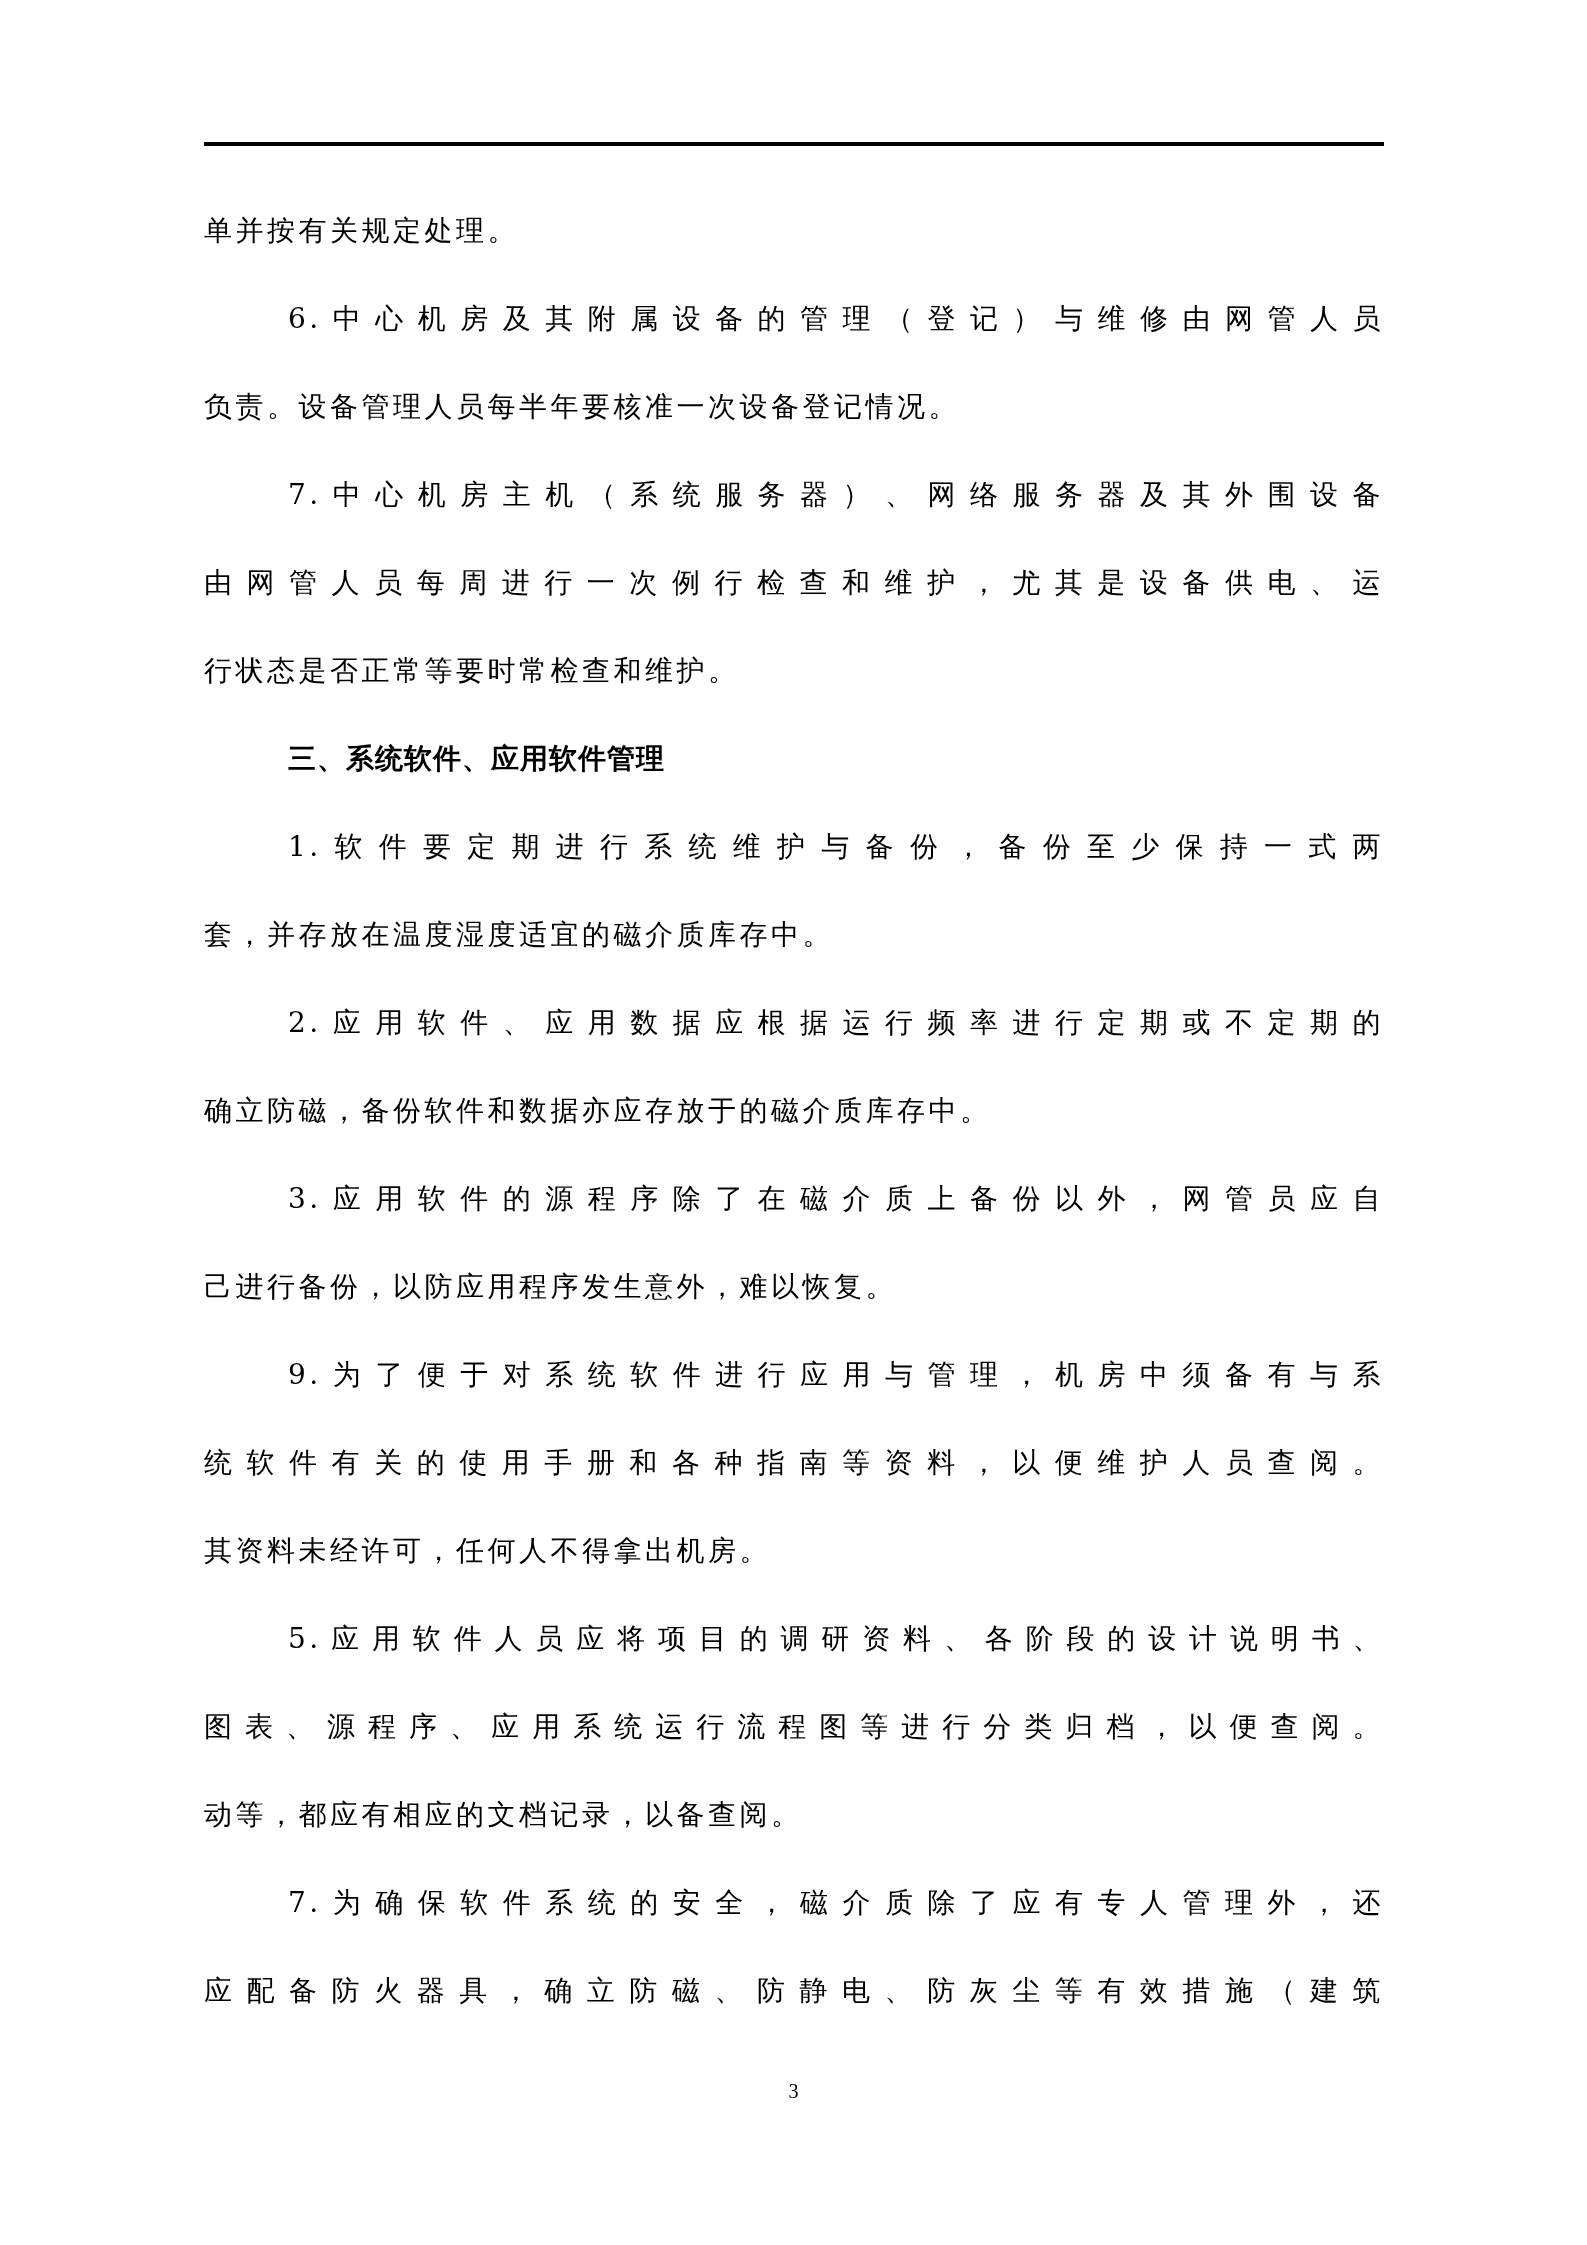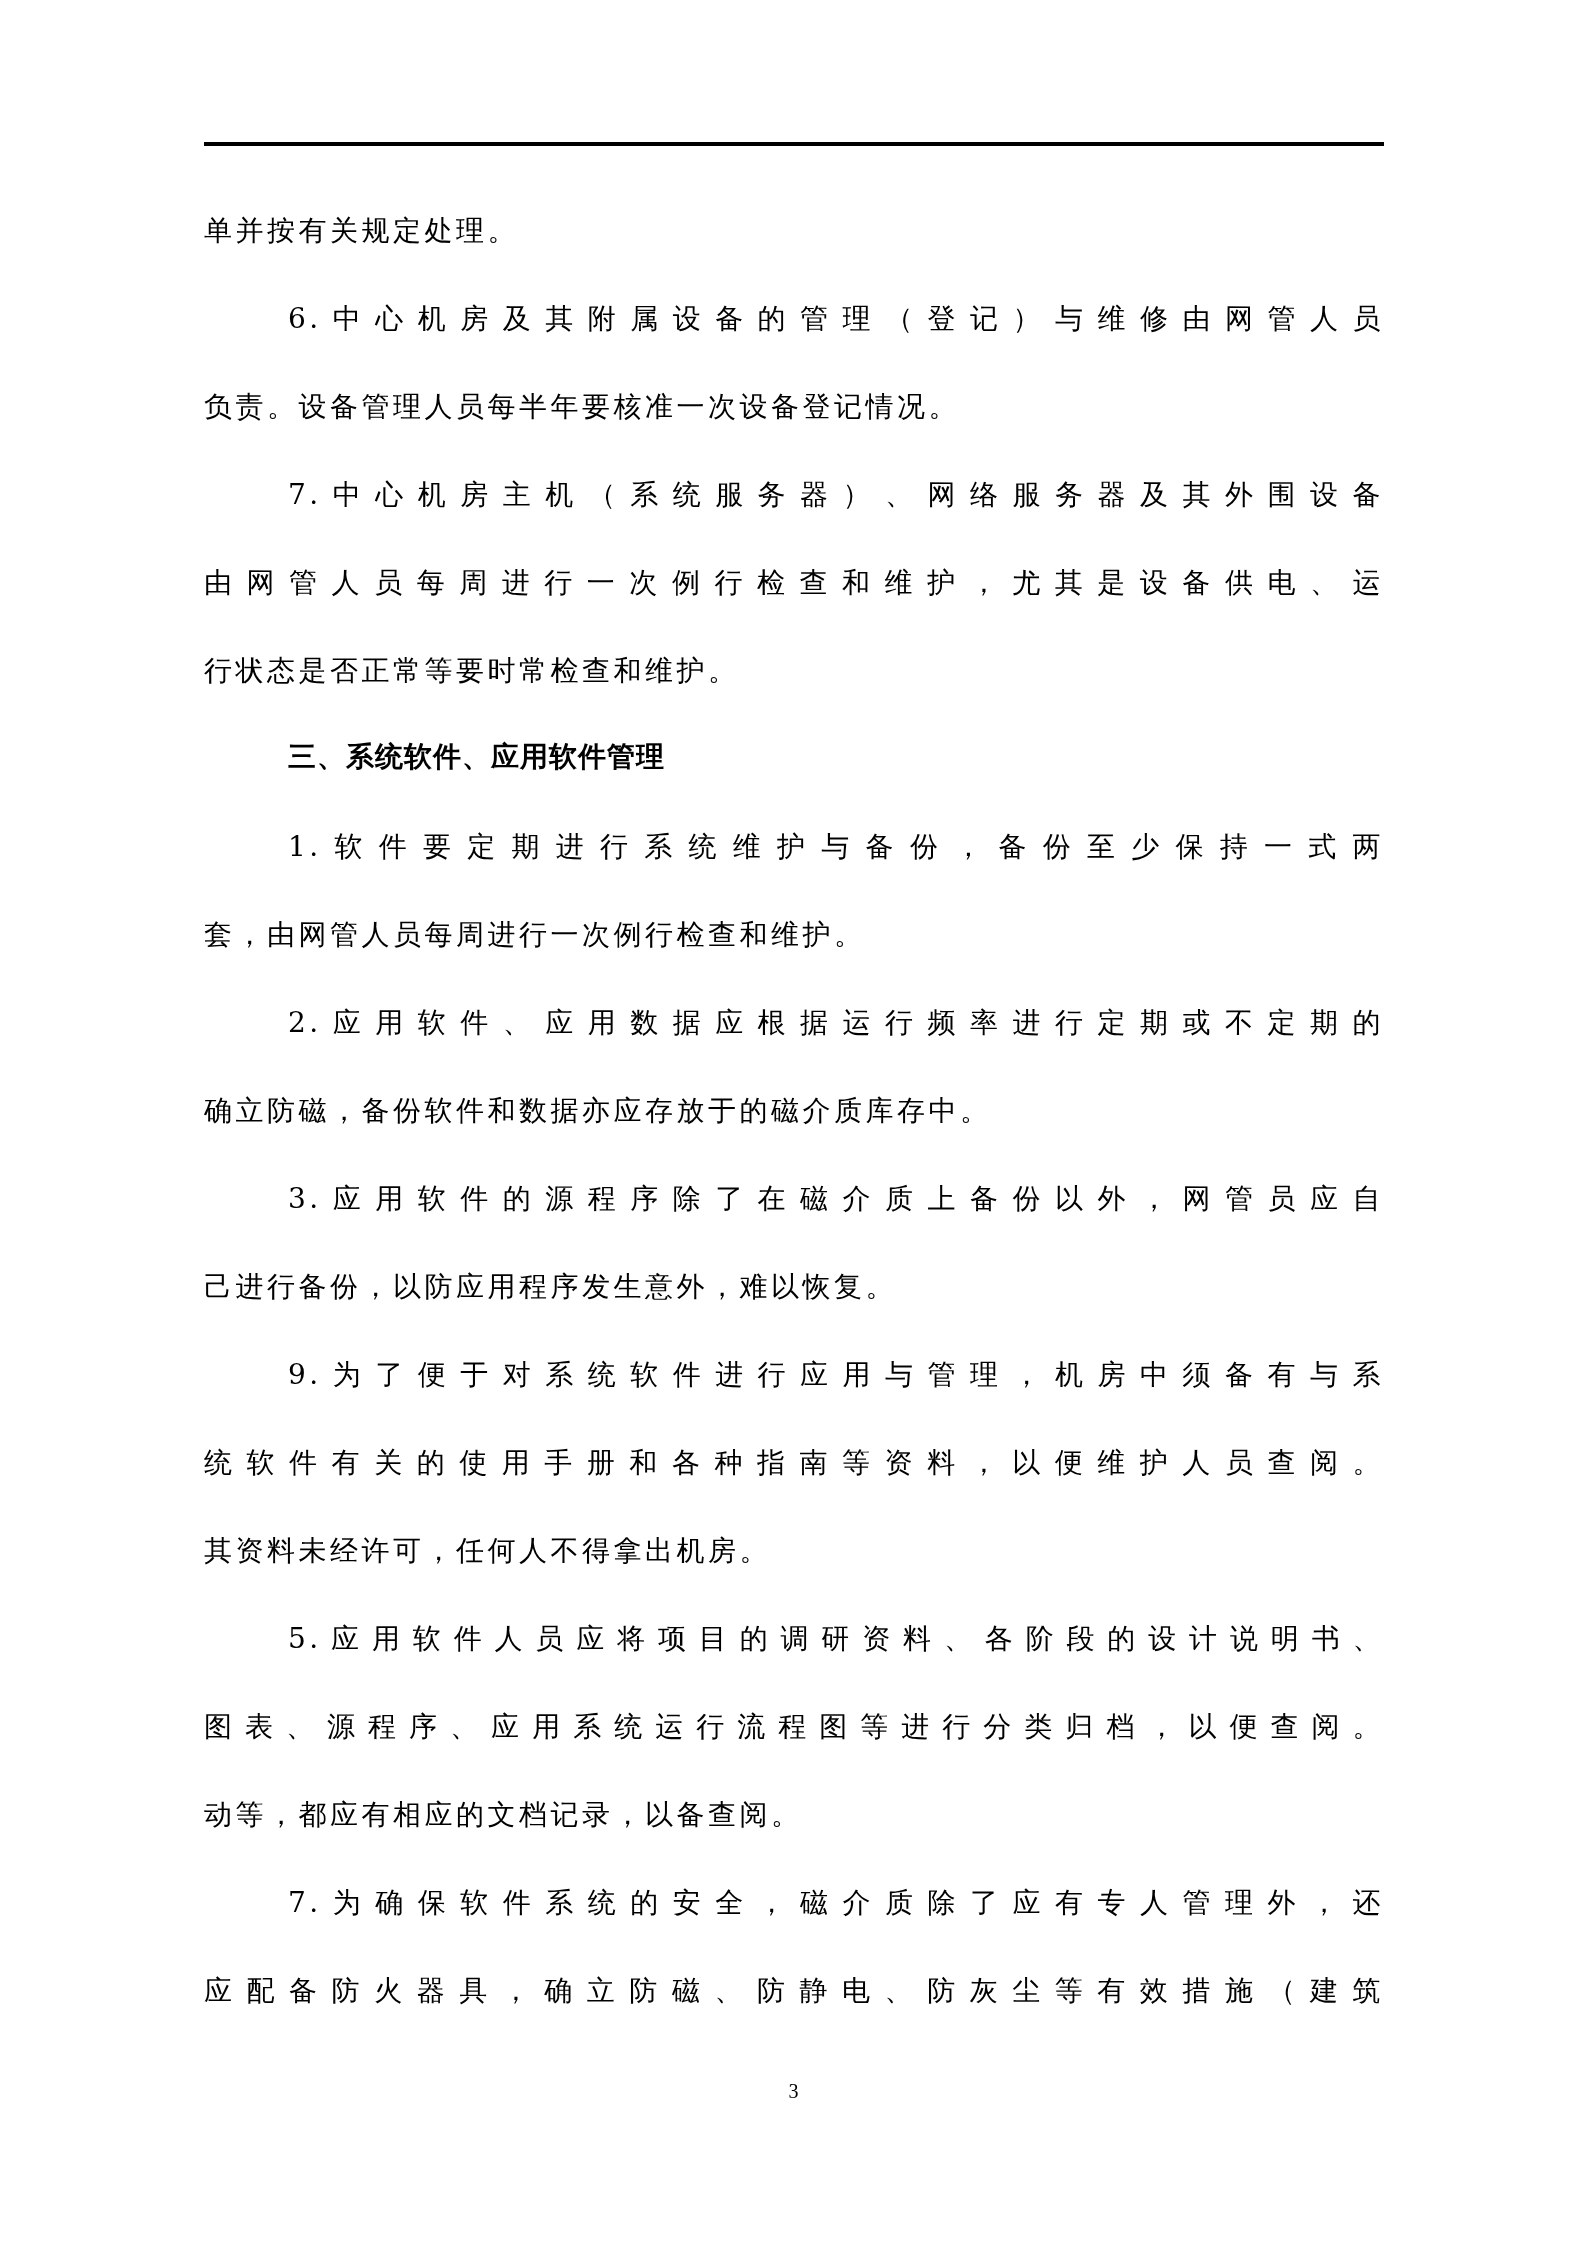--- a/index.html
+++ b/index.html
@@ -4,39 +4,39 @@
 <style>
   html, body { margin: 0; padding: 0; background: #ffffff; }
   body { width: 1587px; height: 2245px; position: relative; overflow: hidden;
          font-family: "DejaVu Serif", "Liberation Serif", serif; color: #000; }
   .rule { position: absolute; left: 204px; top: 142px; width: 1180px; height: 4px; background: #000; }
   .body-text { position: absolute; left: 204px; top: 187px; width: 1180px; }
   .line { height: 88px; line-height: 88px; font-size: 28px; white-space: nowrap;
           letter-spacing: 3.5px; text-align: justify; text-align-last: justify; }
   .line.last { text-align-last: left; }
   .indent { padding-left: 84px; }
-  .heading { font-family: Liberation Mono, monospace; font-weight: bold; text-align-last: left; letter-spacing: 1px; }
+  .heading { font-family: Liberation Sans, sans-serif; font-weight: bold; text-align-last: left; letter-spacing: 1px; }
   .page-num { position: absolute; left: 0; width: 1587px; top: 2080px; text-align: center;
               font-family: "Liberation Serif", serif; font-size: 20px; }
 </style>
 </head>
 <body>
 
 <div class="rule"></div>
 
 <div class="body-text">
   <div class="line last">单并按有关规定处理。</div>
   <div class="line indent">6.中心机房及其附属设备的管理（登记）与维修由网管人员</div>
   <div class="line last">负责。设备管理人员每半年要核准一次设备登记情况。</div>
   <div class="line indent">7.中心机房主机（系统服务器）、网络服务器及其外围设备</div>
   <div class="line">由网管人员每周进行一次例行检查和维护，尤其是设备供电、运</div>
   <div class="line last">行状态是否正常等要时常检查和维护。</div>
   <div class="line indent heading">三、系统软件、应用软件管理</div>
   <div class="line indent">1.软件要定期进行系统维护与备份，备份至少保持一式两</div>
-  <div class="line last">套，由网管人员每周进行一次例行检查和维护。</div>
+  <div class="line last">套，并存放在温度湿度适宜的磁介质库存中。</div>
   <div class="line indent">2.应用软件、应用数据应根据运行频率进行定期或不定期的</div>
   <div class="line last">确立防磁，备份软件和数据亦应存放于的磁介质库存中。</div>
   <div class="line indent">3.应用软件的源程序除了在磁介质上备份以外，网管员应自</div>
   <div class="line last">己进行备份，以防应用程序发生意外，难以恢复。</div>
   <div class="line indent">9.为了便于对系统软件进行应用与管理，机房中须备有与系</div>
   <div class="line">统软件有关的使用手册和各种指南等资料，以便维护人员查阅。</div>
   <div class="line last">其资料未经许可，任何人不得拿出机房。</div>
   <div class="line indent">5.应用软件人员应将项目的调研资料、各阶段的设计说明书、</div>
   <div class="line">图表、源程序、应用系统运行流程图等进行分类归档，以便查阅。</div>
   <div class="line last">动等，都应有相应的文档记录，以备查阅。</div>

